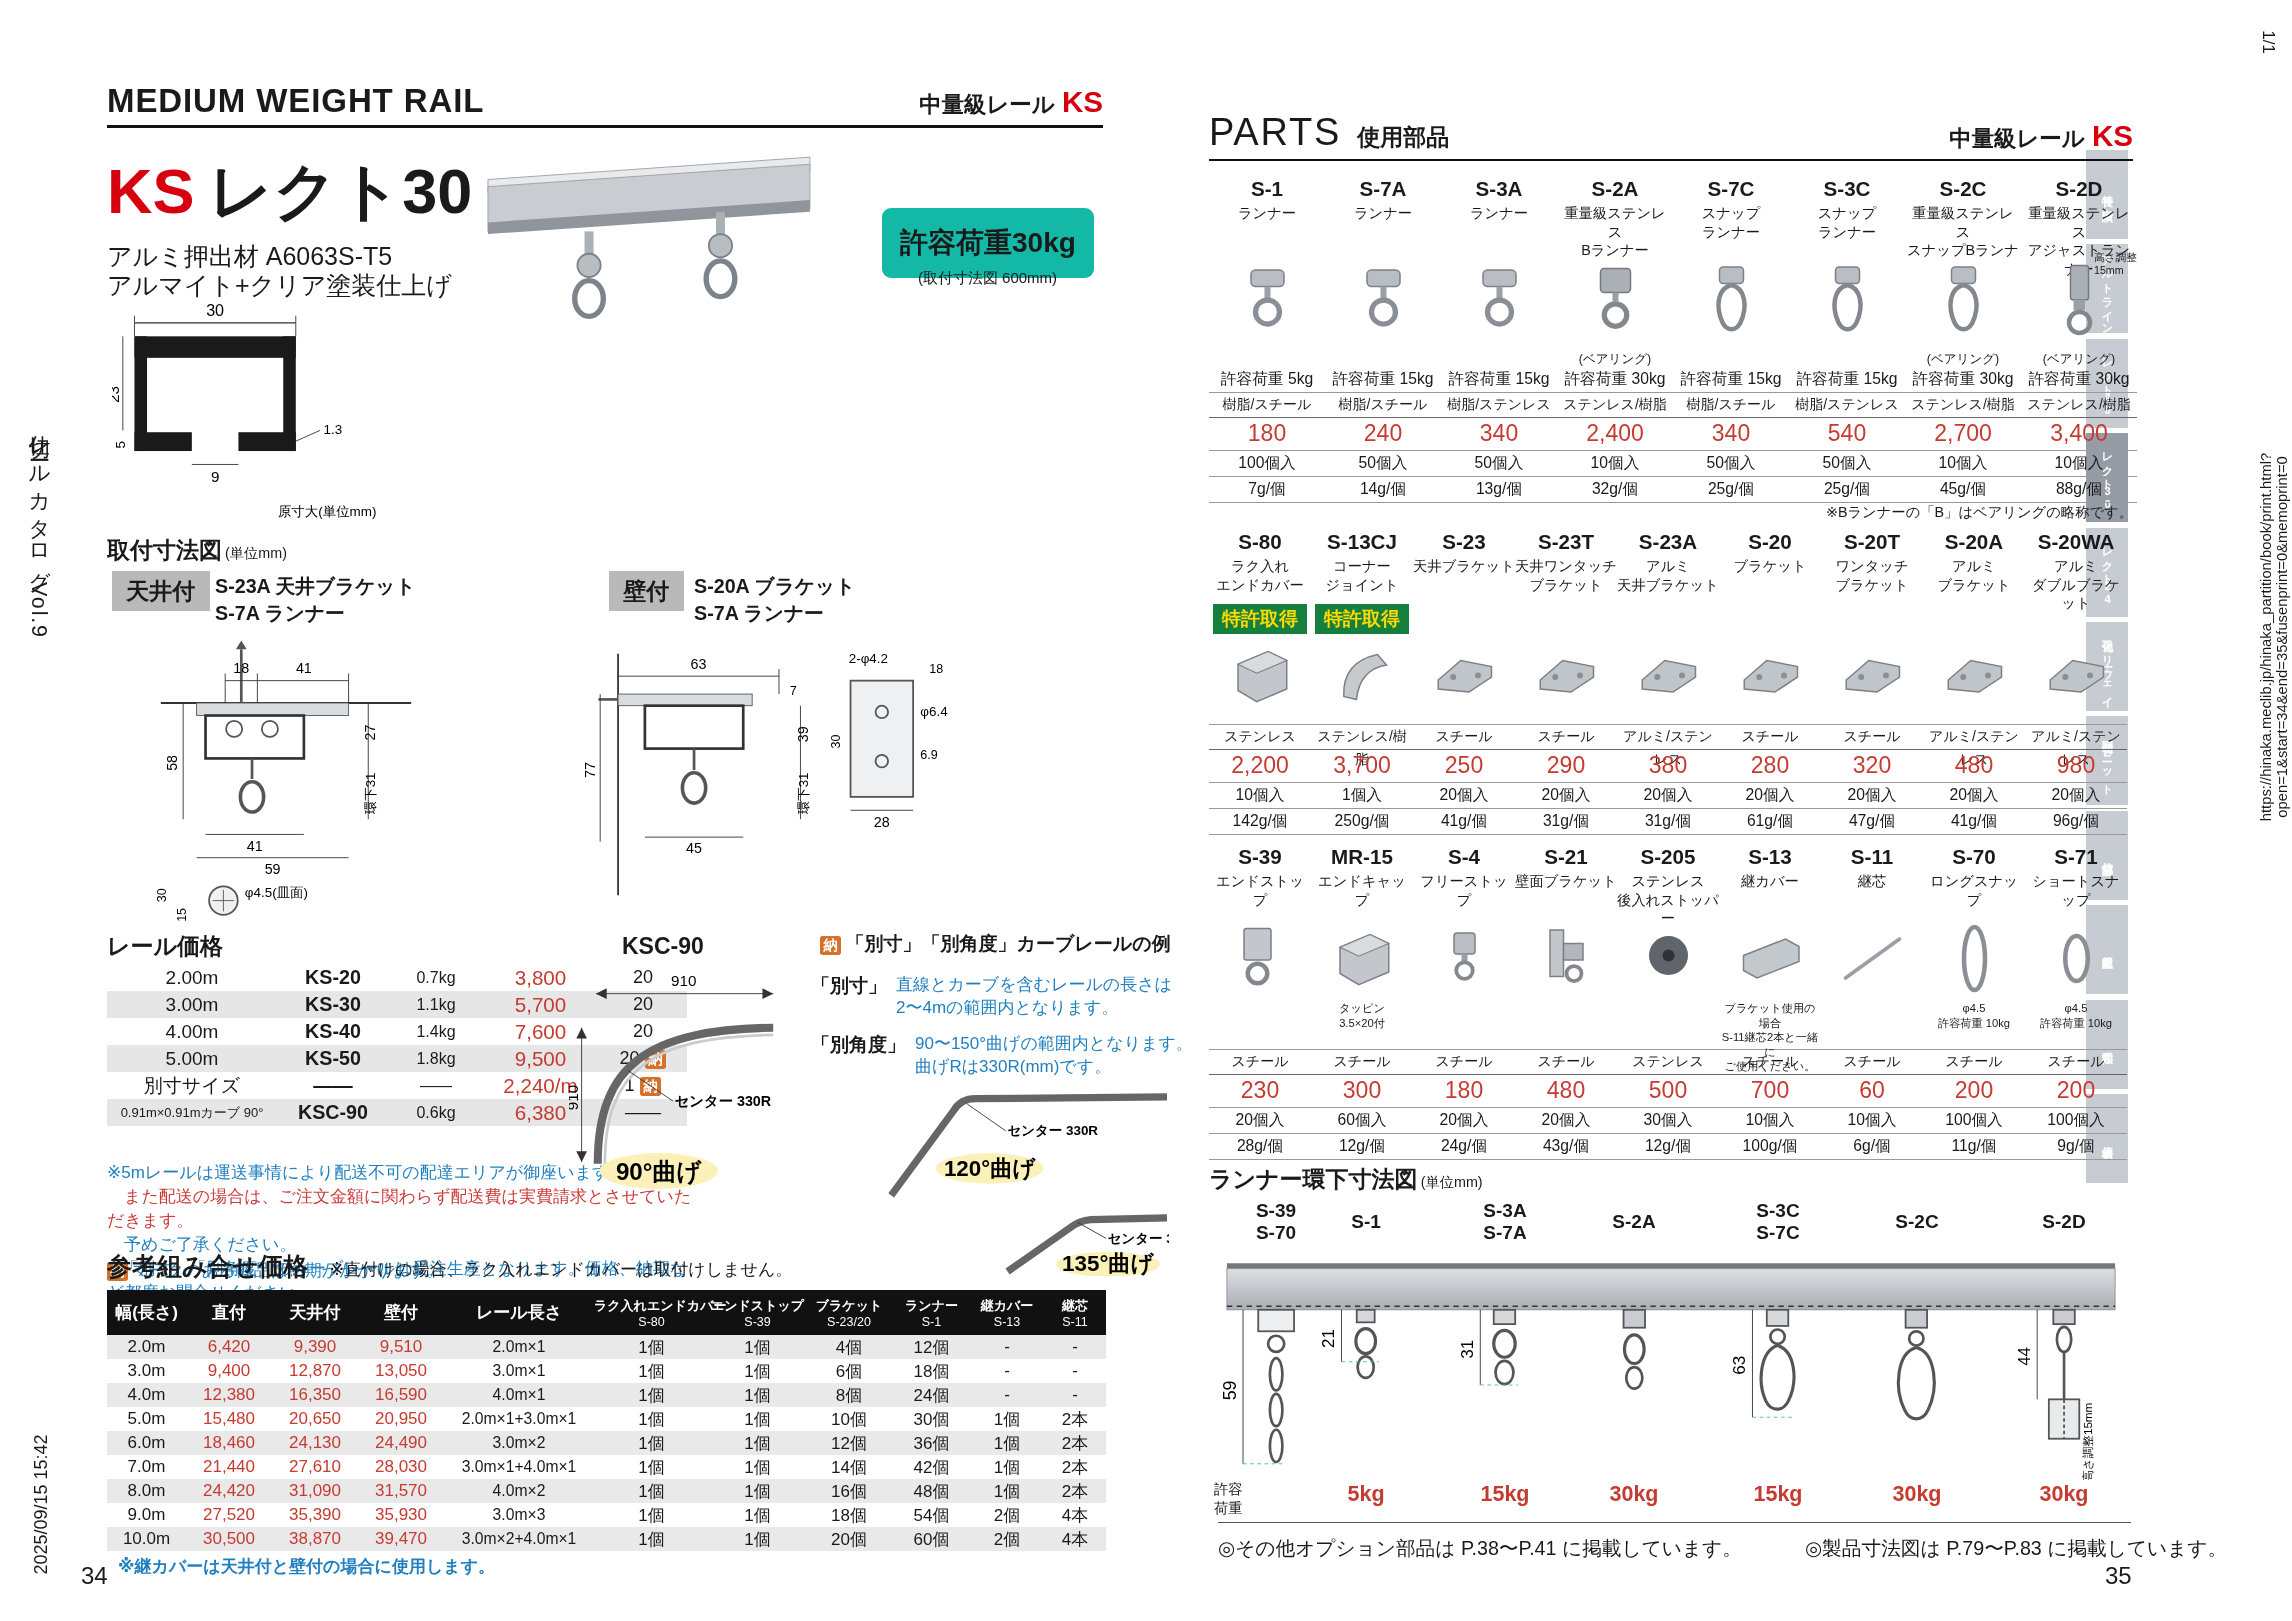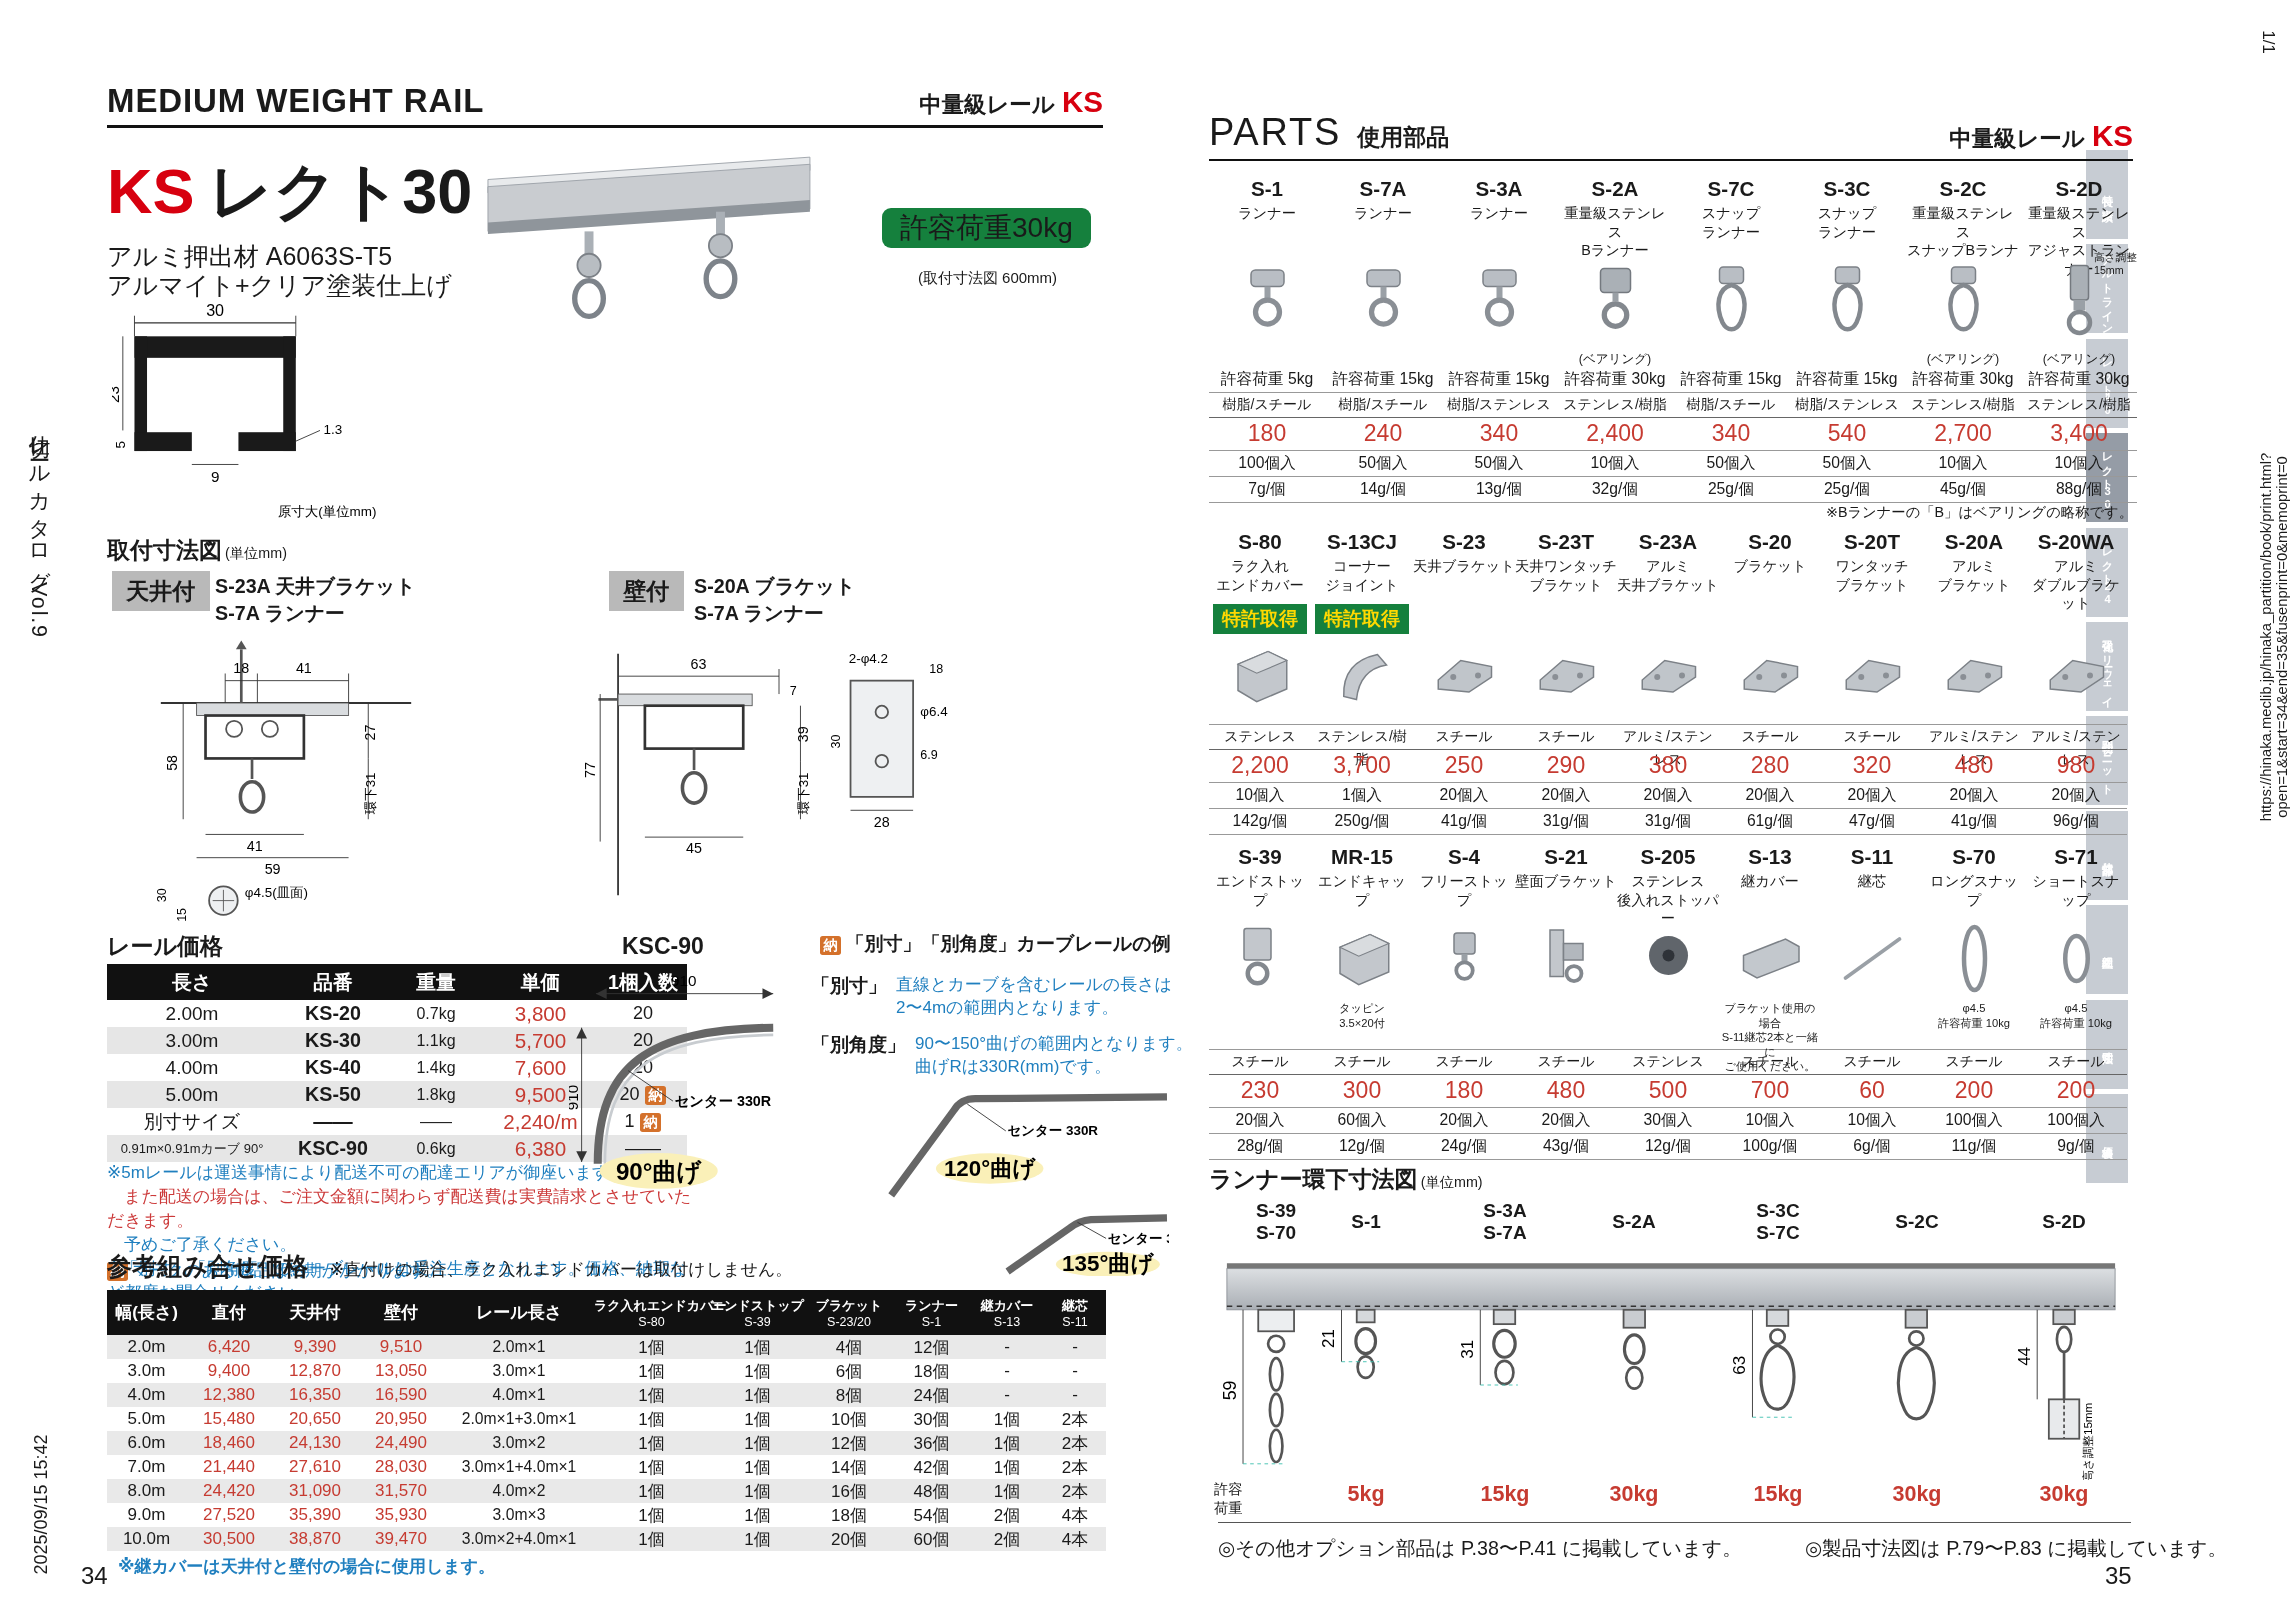--- a/index.html
+++ b/index.html
@@ -16,21 +16,21 @@
   .tab[data-active="true"]{background:#959ca6}
   .tab-label{writing-mode:vertical-rl;text-orientation:upright;color:#fff;font-size:11.2px;letter-spacing:0.9px;font-weight:bold;line-height:1}
   
   .lp-head{display:flex;justify-content:space-between;align-items:flex-end;border-bottom:3.6px solid #111;padding-bottom:5.4px}
   .lp-head-en{font-size:33px;font-weight:bold;letter-spacing:0.9px}
   .hd-right{font-size:22.4px;font-weight:bold}
   .hd-ks{color:#d7000f;font-weight:bold;font-size:29.6px;margin-left:7.2px}
   .t-red{color:#d7000f;font-size:63px;font-weight:bold;margin-right:14.3px}
   .t-blk{font-size:63px;font-weight:bold}
   .sub{font-size:25px}
-  .load-badge{background:#15803d;border-radius:9px;padding:1px 18px;font-size:28px;font-weight:normal;display:inline-block}
+  .load-badge{background:#14b8a6;border-radius:9px;padding:16px 18px;font-size:28px;font-weight:bold;display:inline-block}
   .badge-note{font-size:15px;text-align:center;width:219px}
   .mlabel{background:#b9b9b9;padding:4.5px 14.3px;font-size:23px;font-weight:bold;display:inline-block}
   .mline{font-size:19.7px;font-weight:bold;line-height:27px;white-space:pre-line}
   .sec-title{font-size:23px;font-weight:bold}
   .unit{font-size:14.3px;font-weight:normal;margin-left:3px}
   
   .pt-h,.pt-r{display:grid;grid-template-columns:170px 112px 94px 115px 90px;align-items:center}
   .pt-h{background:#111;color:#fff;font-weight:bold;font-size:19.7px;height:36px;text-align:center}
   .pt-h div{text-align:center}
   .pt-r{height:27px;font-size:19px;text-align:center}
@@ -321,28 +321,20 @@
   <text x="388" y="52" font-size="14">18</text>
   <text x="378" y="100" font-size="15">φ6.4</text>
   <text x="288" y="128" font-size="14" text-anchor="middle" transform="rotate(-90 288 128)">30</text>
   <text x="378" y="148" font-size="14">6.9</text>
   <line x1="300" y1="205" x2="370" y2="205" stroke="#333"></line>
   <text x="335" y="224" font-size="16" text-anchor="middle">28</text>
 </svg>
 
 <div class="abs sec-title" style="left:107px;top:931px">レール価格</div>
 <div class="abs" style="left:107px;top:964px;width:580px">
-  <div class="pt-h">
-
-  <div>長さ</div>
-      <div>品番</div>
-      <div>重量</div>
-      <div>単価</div>
-      <div>1梱入数</div>
-    </div>
   <div class="pt-rows">
 
   <div class="pt-r">
       <div class="c-len">2.00m</div>
       <div class="c-code">KS-20</div>
       <div class="c-wt">0.7kg</div>
       <div class="c-price">3,800</div>
       <div class="c-pack"><span>20</span></div>
     </div>
       <div class="pt-r">

